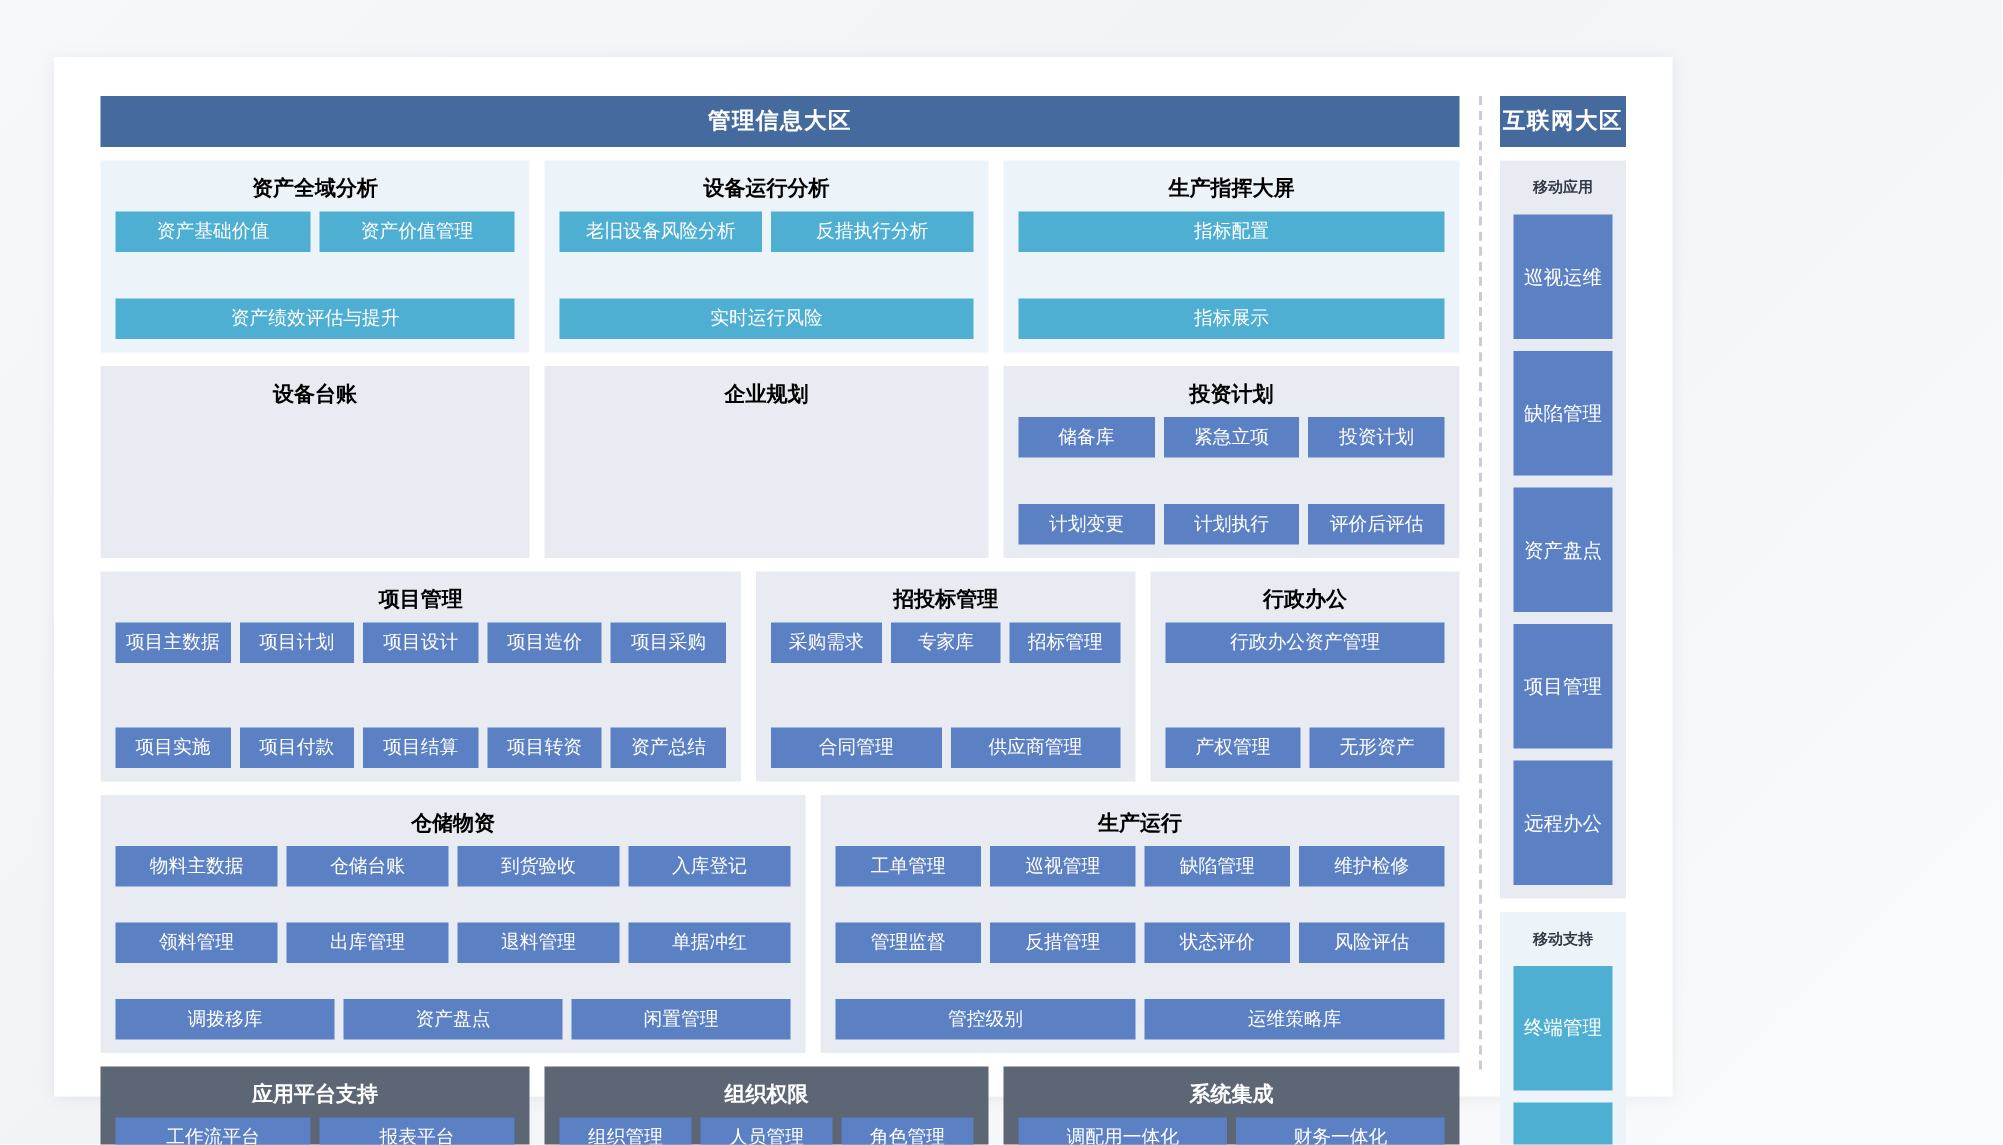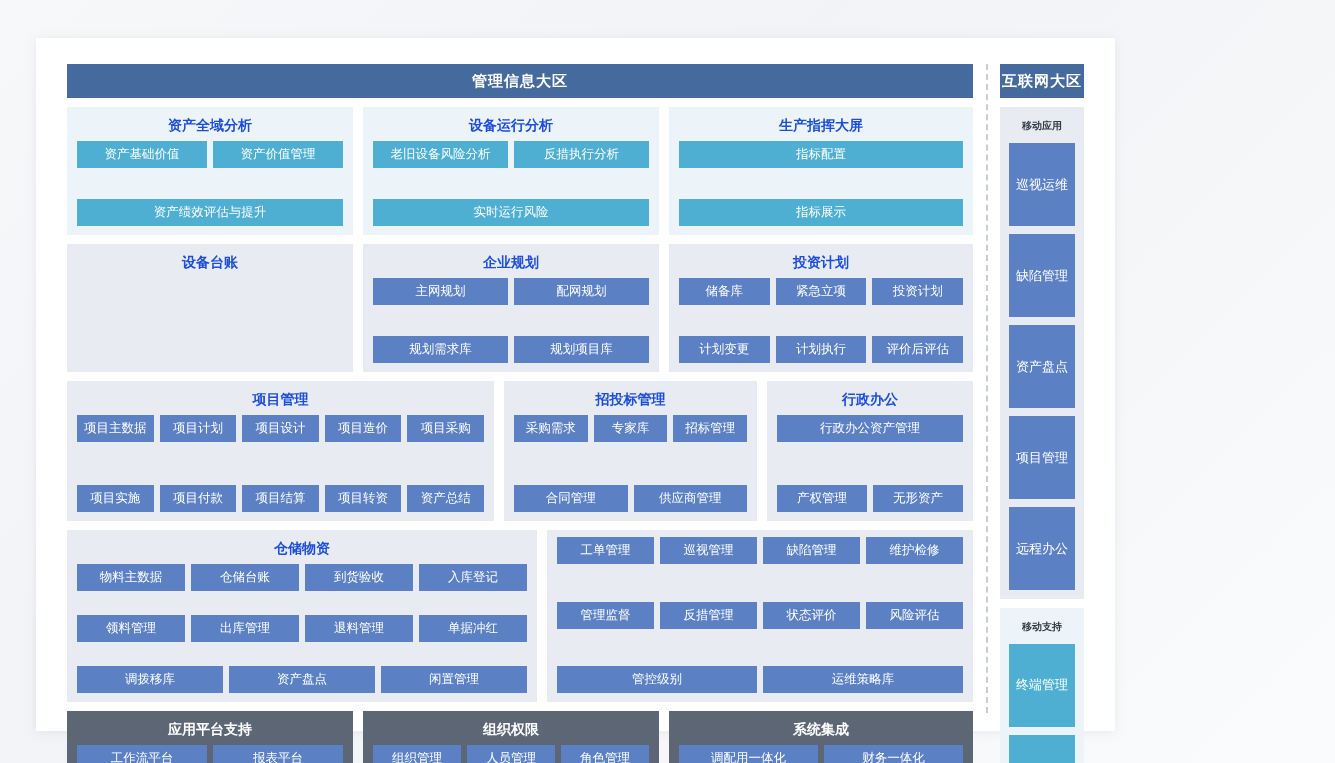--- a/index.html
+++ b/index.html
@@ -97,21 +97,21 @@
     display: flex;
     flex-direction: column;
   }
   .group.tone-cyan  { background: #ecf3f9; }
   .group.tone-blue  { background: #e8ecf2; }
   .group.tone-dark  { background: #5c6675; }
   .group-title {
     text-align: center;
     font-size: 14px;
     font-weight: bold;
-    color: #1d4ed8;
+    color: #000000;
     line-height: 22px;
     margin-bottom: 5px;
     white-space: nowrap;
   }
   .group.tone-dark .group-title { color: #ffffff; }
   .tiles {
     display: flex;
     flex-direction: column;
     gap: 5px;
     flex: 1 1 auto;
@@ -217,30 +217,20 @@
                   </div>
                 </div>
               </div>
             </div>
             <div class="row" style="flex: 1 1 128px;">
               <div class="group tone-blue" style="flex: 0 0 286px;">
                 <div class="group-title">设备台账</div>
               </div>
               <div class="group tone-blue" style="flex: 0 0 296px;">
                 <div class="group-title">企业规划</div>
-                <div class="tiles">
-                  <div class="tile-row">
-                    <div class="tile blue">主网规划</div>
-                    <div class="tile blue">配网规划</div>
-                  </div>
-                  <div class="tile-row">
-                    <div class="tile blue">规划需求库</div>
-                    <div class="tile blue">规划项目库</div>
-                  </div>
-                </div>
               </div>
               <div class="group tone-blue" style="flex: 0 0 304px;">
                 <div class="group-title">投资计划</div>
                 <div class="tiles">
                   <div class="tile-row">
                     <div class="tile blue">储备库</div>
                     <div class="tile blue">紧急立项</div>
                     <div class="tile blue">投资计划</div>
                   </div>
                   <div class="tile-row">
@@ -315,20 +305,21 @@
                     <div class="tile blue">单据冲红</div>
                   </div>
                   <div class="tile-row">
                     <div class="tile blue">调拨移库</div>
                     <div class="tile blue">资产盘点</div>
                     <div class="tile blue">闲置管理</div>
                   </div>
                 </div>
               </div>
               <div class="group tone-blue" style="flex: 0 0 426px;">
+                <div class="group-title">生产运行</div>
                 <div class="tiles">
                   <div class="tile-row">
                     <div class="tile blue">工单管理</div>
                     <div class="tile blue">巡视管理</div>
                     <div class="tile blue">缺陷管理</div>
                     <div class="tile blue">维护检修</div>
                   </div>
                   <div class="tile-row">
                     <div class="tile blue">管理监督</div>
                     <div class="tile blue">反措管理</div>

